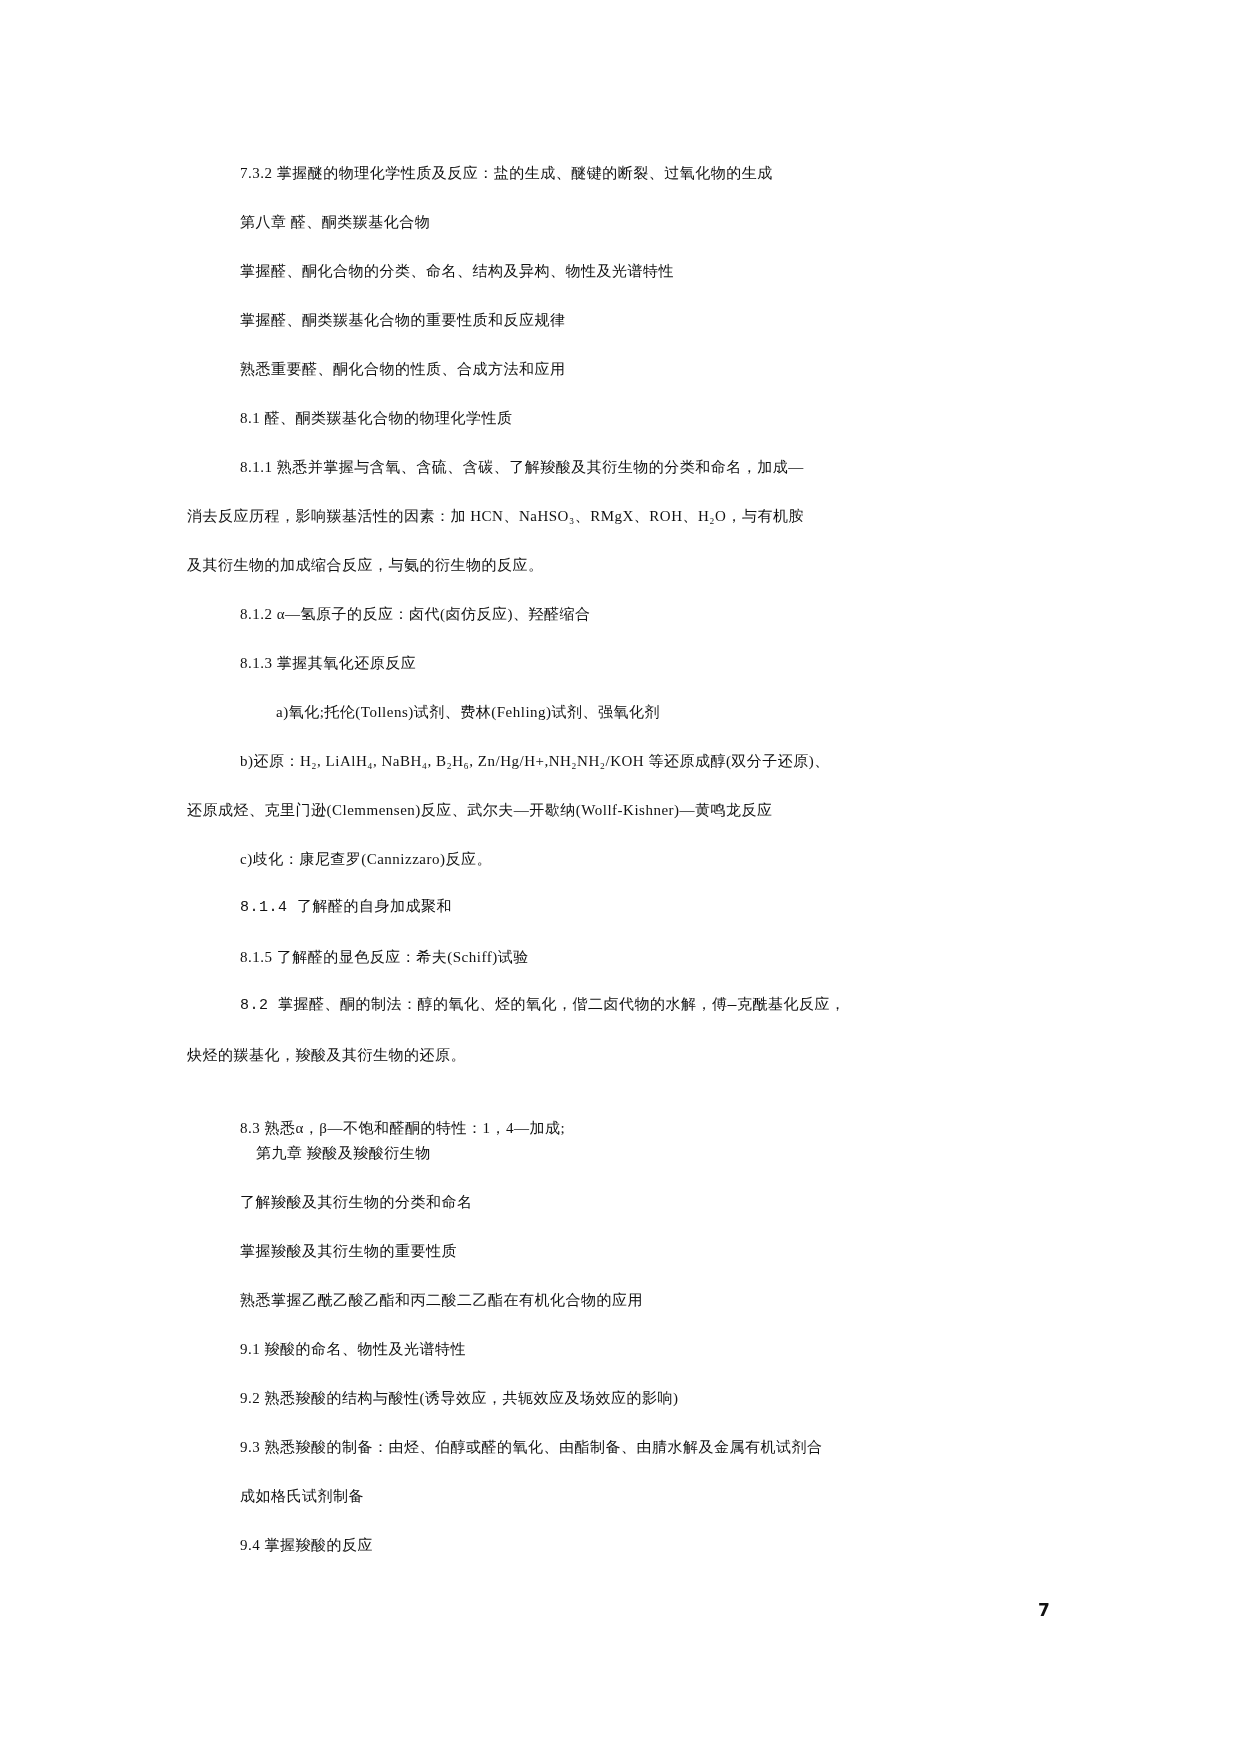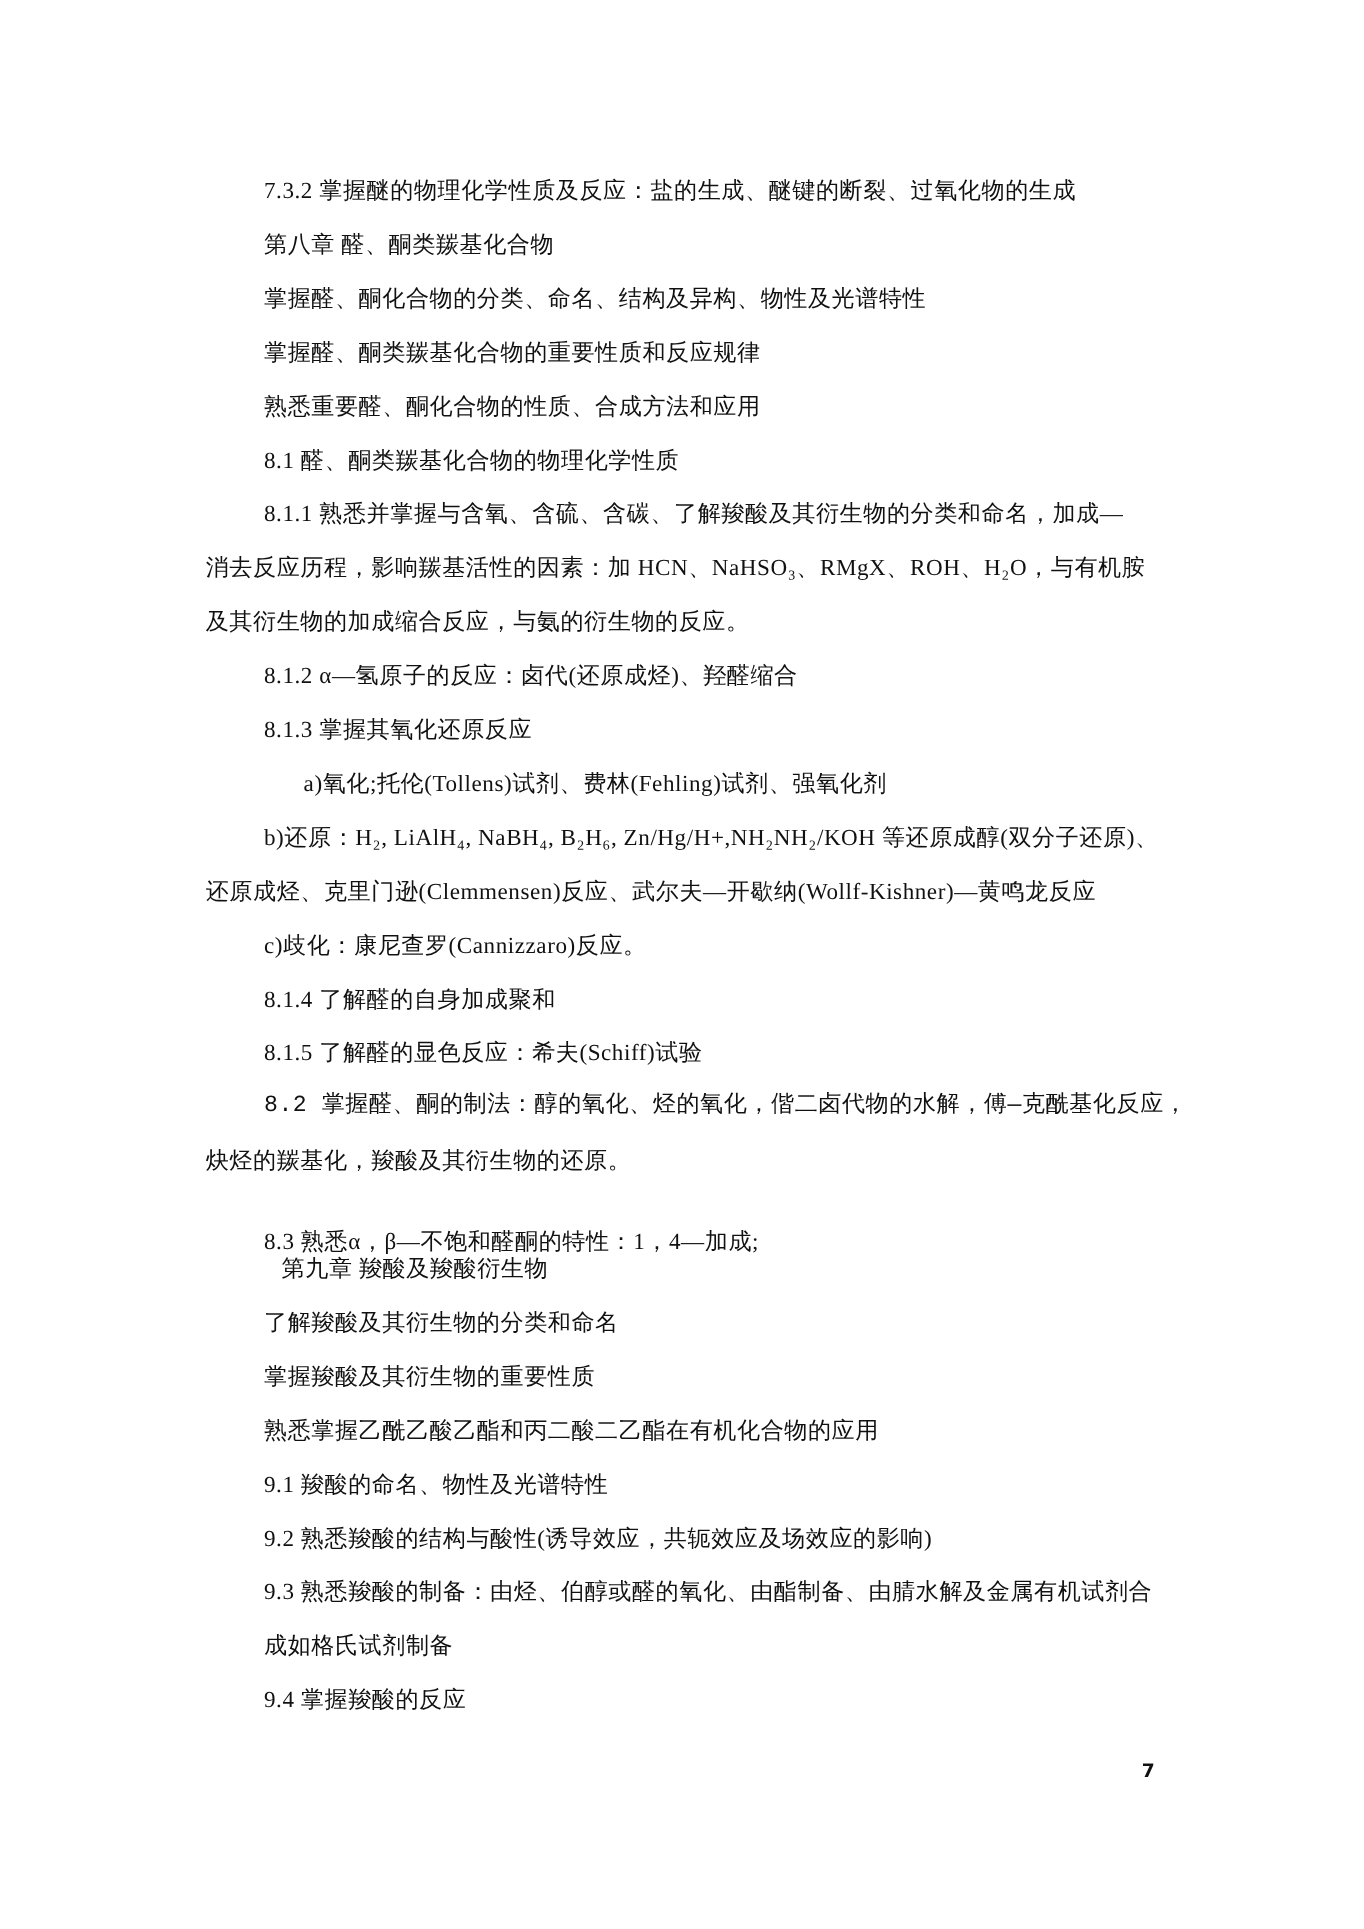--- a/index.html
+++ b/index.html
@@ -1,45 +1,45 @@
 <!DOCTYPE html>
 <html><head>
 <meta charset="utf-8">
 <style>
   html, body { margin: 0; padding: 0; background: #ffffff; }
   body { width: 1240px; height: 1754px; position: relative; overflow: hidden;
          font-family: "Liberation Serif", "DejaVu Serif", serif; color: #111; }
   .page { position: absolute; left: 0; top: 0; width: 1240px; height: 1754px; }
-  .line { position: absolute; font-size: 21px; line-height: 22px; white-space: nowrap; letter-spacing: 0.5px; }
+  .line { position: absolute; font-size: 15px; line-height: 22px; white-space: nowrap; letter-spacing: 0.5px; }
   .ind { left: 240px; }
   .cont { left: 187px; }
   .pagenum { position: absolute; left: 1038px; top: 1600px; font-family: "DejaVu Sans", sans-serif;
              font-weight: bold; font-size: 17px; }
 </style>
 </head>
 <body>
 
 <div class="page">
   <div id="lines">
       <div class="line ind" style="top: 162px;">7.3.2 掌握醚的物理化学性质及反应：盐的生成、醚键的断裂、过氧化物的生成</div>
       <div class="line ind" style="top: 211px;">第八章  醛、酮类羰基化合物</div>
       <div class="line ind" style="top: 260px;">掌握醛、酮化合物的分类、命名、结构及异构、物性及光谱特性</div>
       <div class="line ind" style="top: 309px;">掌握醛、酮类羰基化合物的重要性质和反应规律</div>
       <div class="line ind" style="top: 358px;">熟悉重要醛、酮化合物的性质、合成方法和应用</div>
       <div class="line ind" style="top: 407px;">8.1 醛、酮类羰基化合物的物理化学性质</div>
       <div class="line ind" style="top: 456px;">8.1.1 熟悉并掌握与含氧、含硫、含碳、了解羧酸及其衍生物的分类和命名，加成—</div>
       <div class="line cont" style="top: 505px;">消去反应历程，影响羰基活性的因素：加 HCN、NaHSO₃、RMgX、ROH、H₂O，与有机胺</div>
       <div class="line cont" style="top: 554px;">及其衍生物的加成缩合反应，与氨的衍生物的反应。</div>
-      <div class="line ind" style="top: 603px;">8.1.2 α—氢原子的反应：卤代(还原成烃)、羟醛缩合</div>
+      <div class="line ind" style="top: 603px;">8.1.2 α—氢原子的反应：卤代(卤仿反应)、羟醛缩合</div>
       <div class="line ind" style="top: 652px;">8.1.3 掌握其氧化还原反应</div>
       <div class="line ind" style="top: 701px; margin-left: 36px;">a)氧化;托伦(Tollens)试剂、费林(Fehling)试剂、强氧化剂</div>
       <div class="line ind" style="top: 750px;">b)还原：H₂, LiAlH₄, NaBH₄, B₂H₆, Zn/Hg/H+,NH₂NH₂/KOH 等还原成醇(双分子还原)、</div>
       <div class="line cont" style="top: 799px;">还原成烃、克里门逊(Clemmensen)反应、武尔夫—开歇纳(Wollf-Kishner)—黄鸣龙反应</div>
       <div class="line ind" style="top: 848px;">c)歧化：康尼查罗(Cannizzaro)反应。</div>
-      <div class="line ind" style="top: 897px;">8.1.4 了解醛的自身加成聚和</div>
+      <div class="line ind" style="top: 897px; font-family: Liberation Mono, monospace;">8.1.4 了解醛的自身加成聚和</div>
       <div class="line ind" style="top: 946px;">8.1.5 了解醛的显色反应：希夫(Schiff)试验</div>
       <div class="line ind" style="top: 995px; font-family: Liberation Mono, monospace;">8.2 掌握醛、酮的制法：醇的氧化、烃的氧化，偕二卤代物的水解，傅—克酰基化反应，</div>
       <div class="line cont" style="top: 1044px;">炔烃的羰基化，羧酸及其衍生物的还原。</div>
       <div class="line ind" style="top: 1117px;">8.3 熟悉α，β—不饱和醛酮的特性：1，4—加成;</div>
       <div class="line ind" style="top: 1142px; margin-left: 16px;">第九章  羧酸及羧酸衍生物</div>
       <div class="line ind" style="top: 1191px;">了解羧酸及其衍生物的分类和命名</div>
       <div class="line ind" style="top: 1240px;">掌握羧酸及其衍生物的重要性质</div>
       <div class="line ind" style="top: 1289px;">熟悉掌握乙酰乙酸乙酯和丙二酸二乙酯在有机化合物的应用</div>
       <div class="line ind" style="top: 1338px;">9.1 羧酸的命名、物性及光谱特性</div>
       <div class="line ind" style="top: 1387px;">9.2 熟悉羧酸的结构与酸性(诱导效应，共轭效应及场效应的影响)</div>

